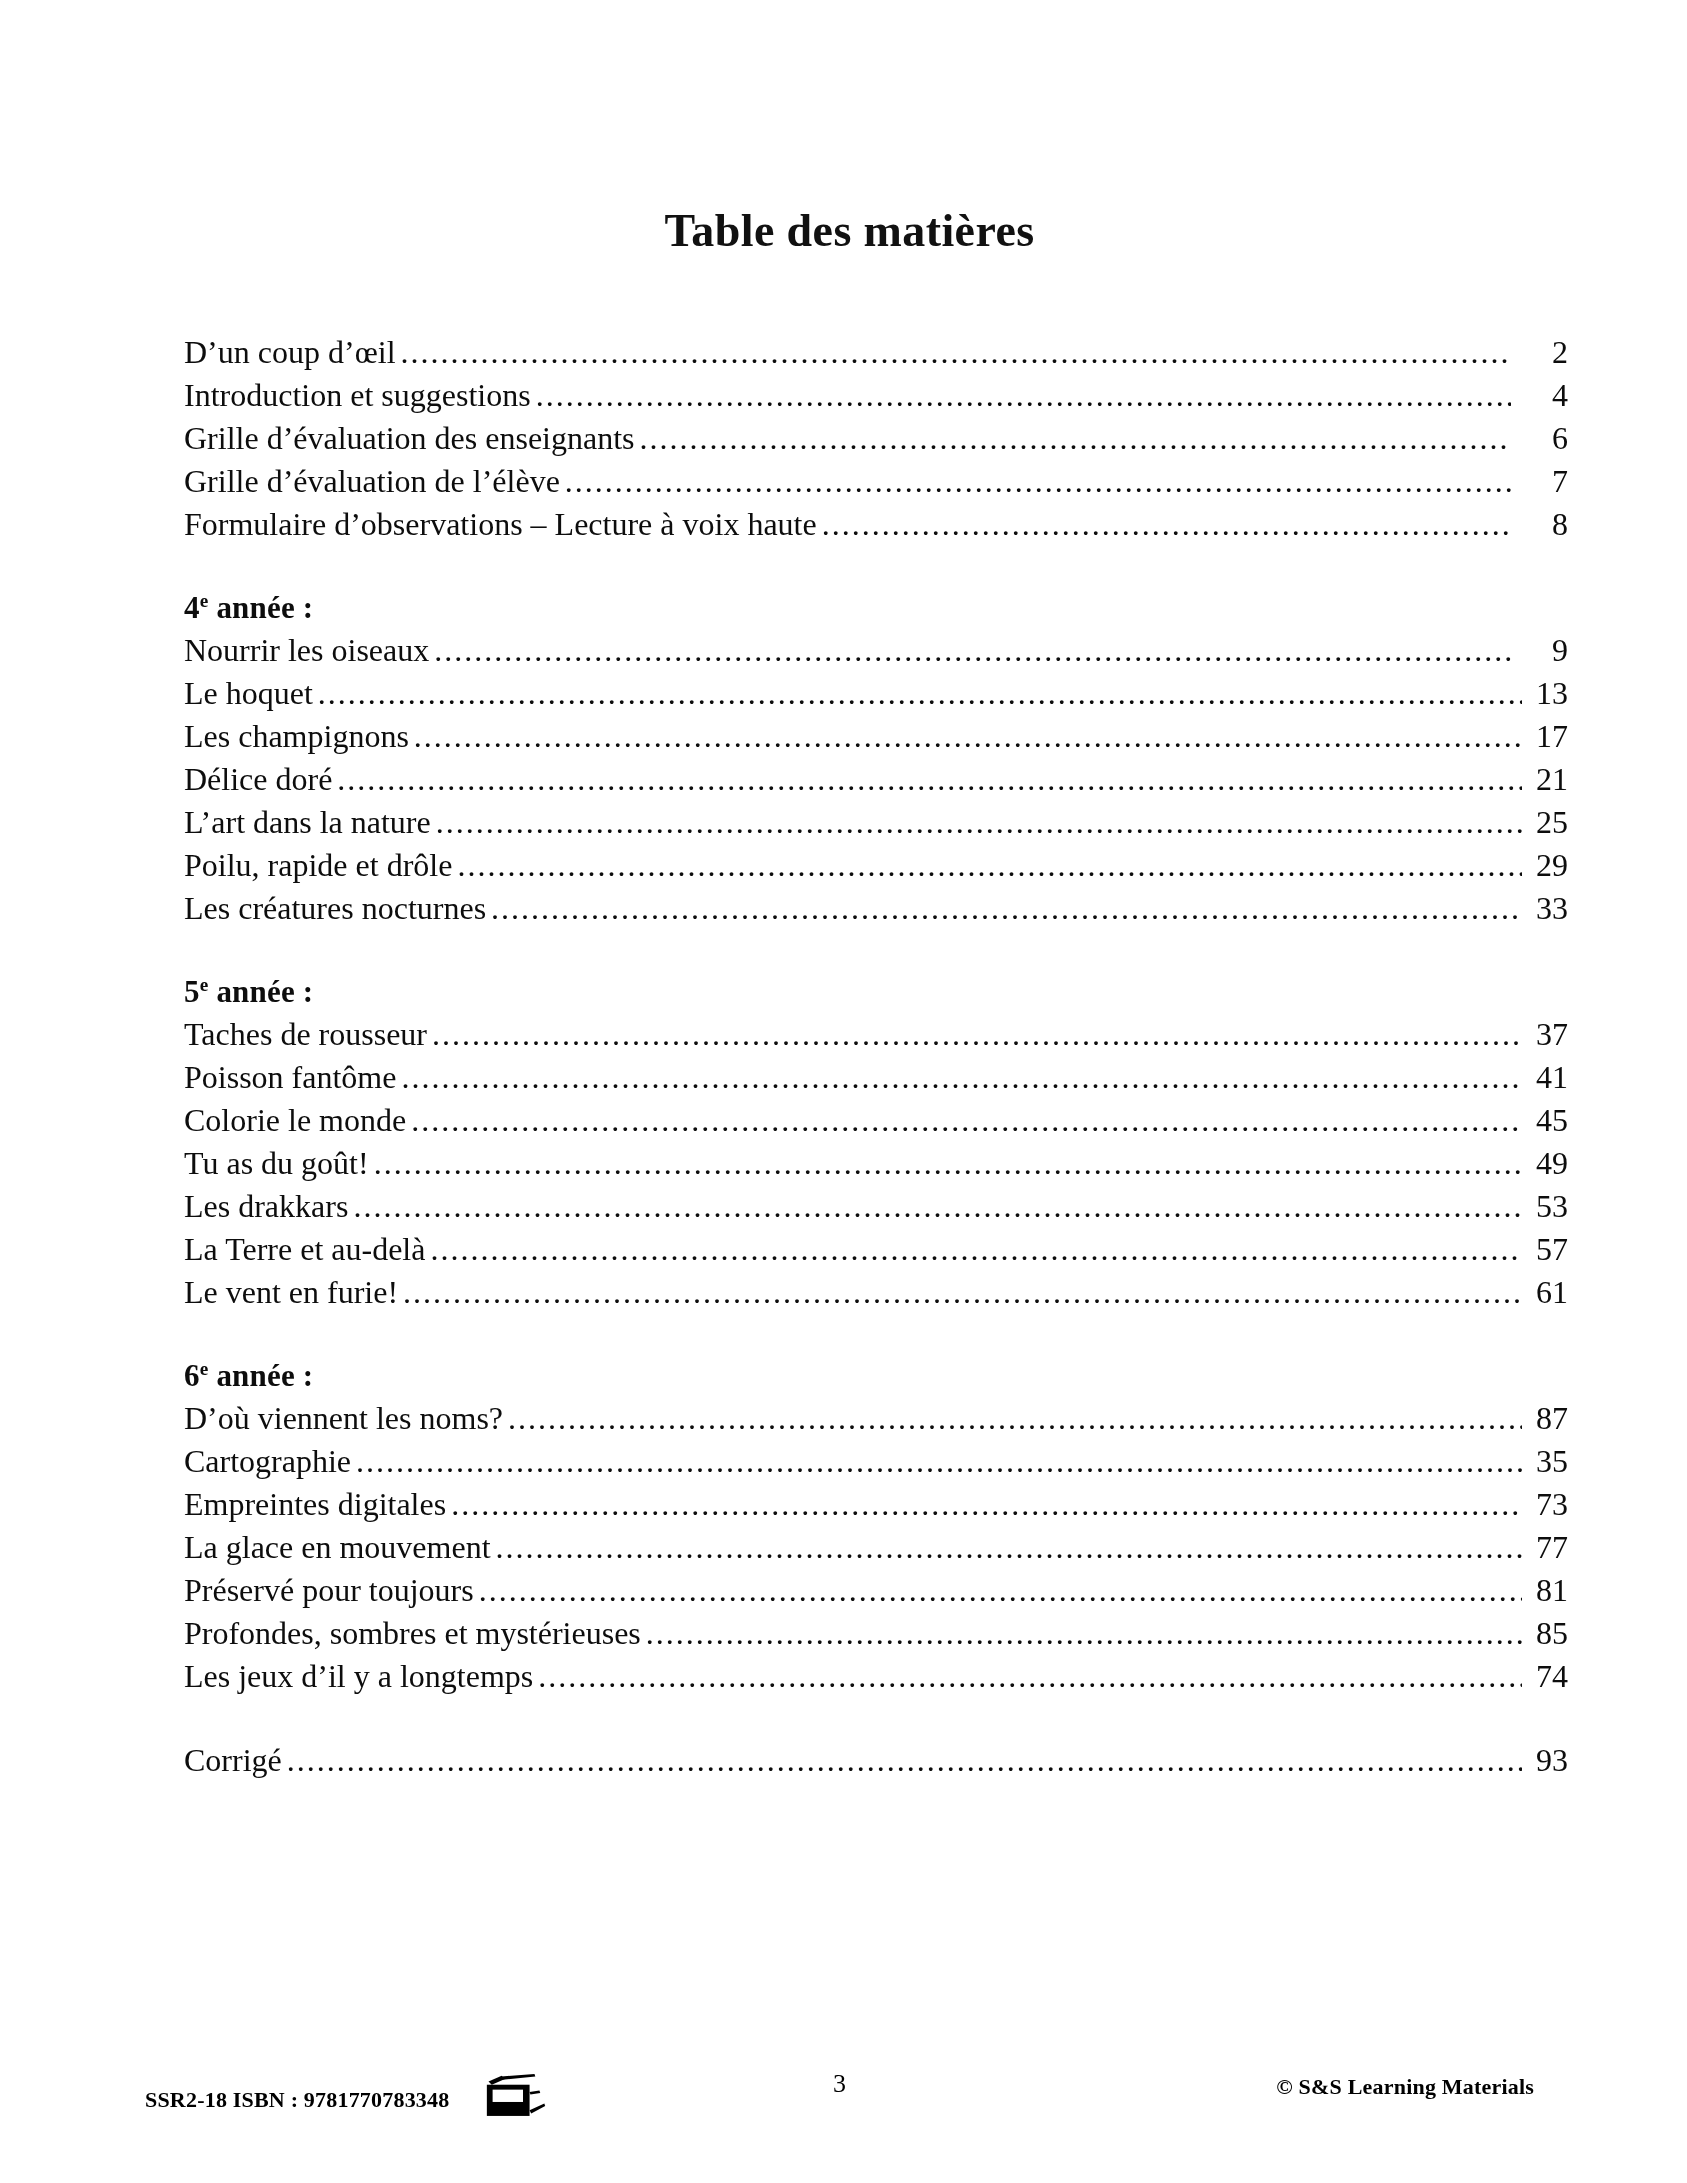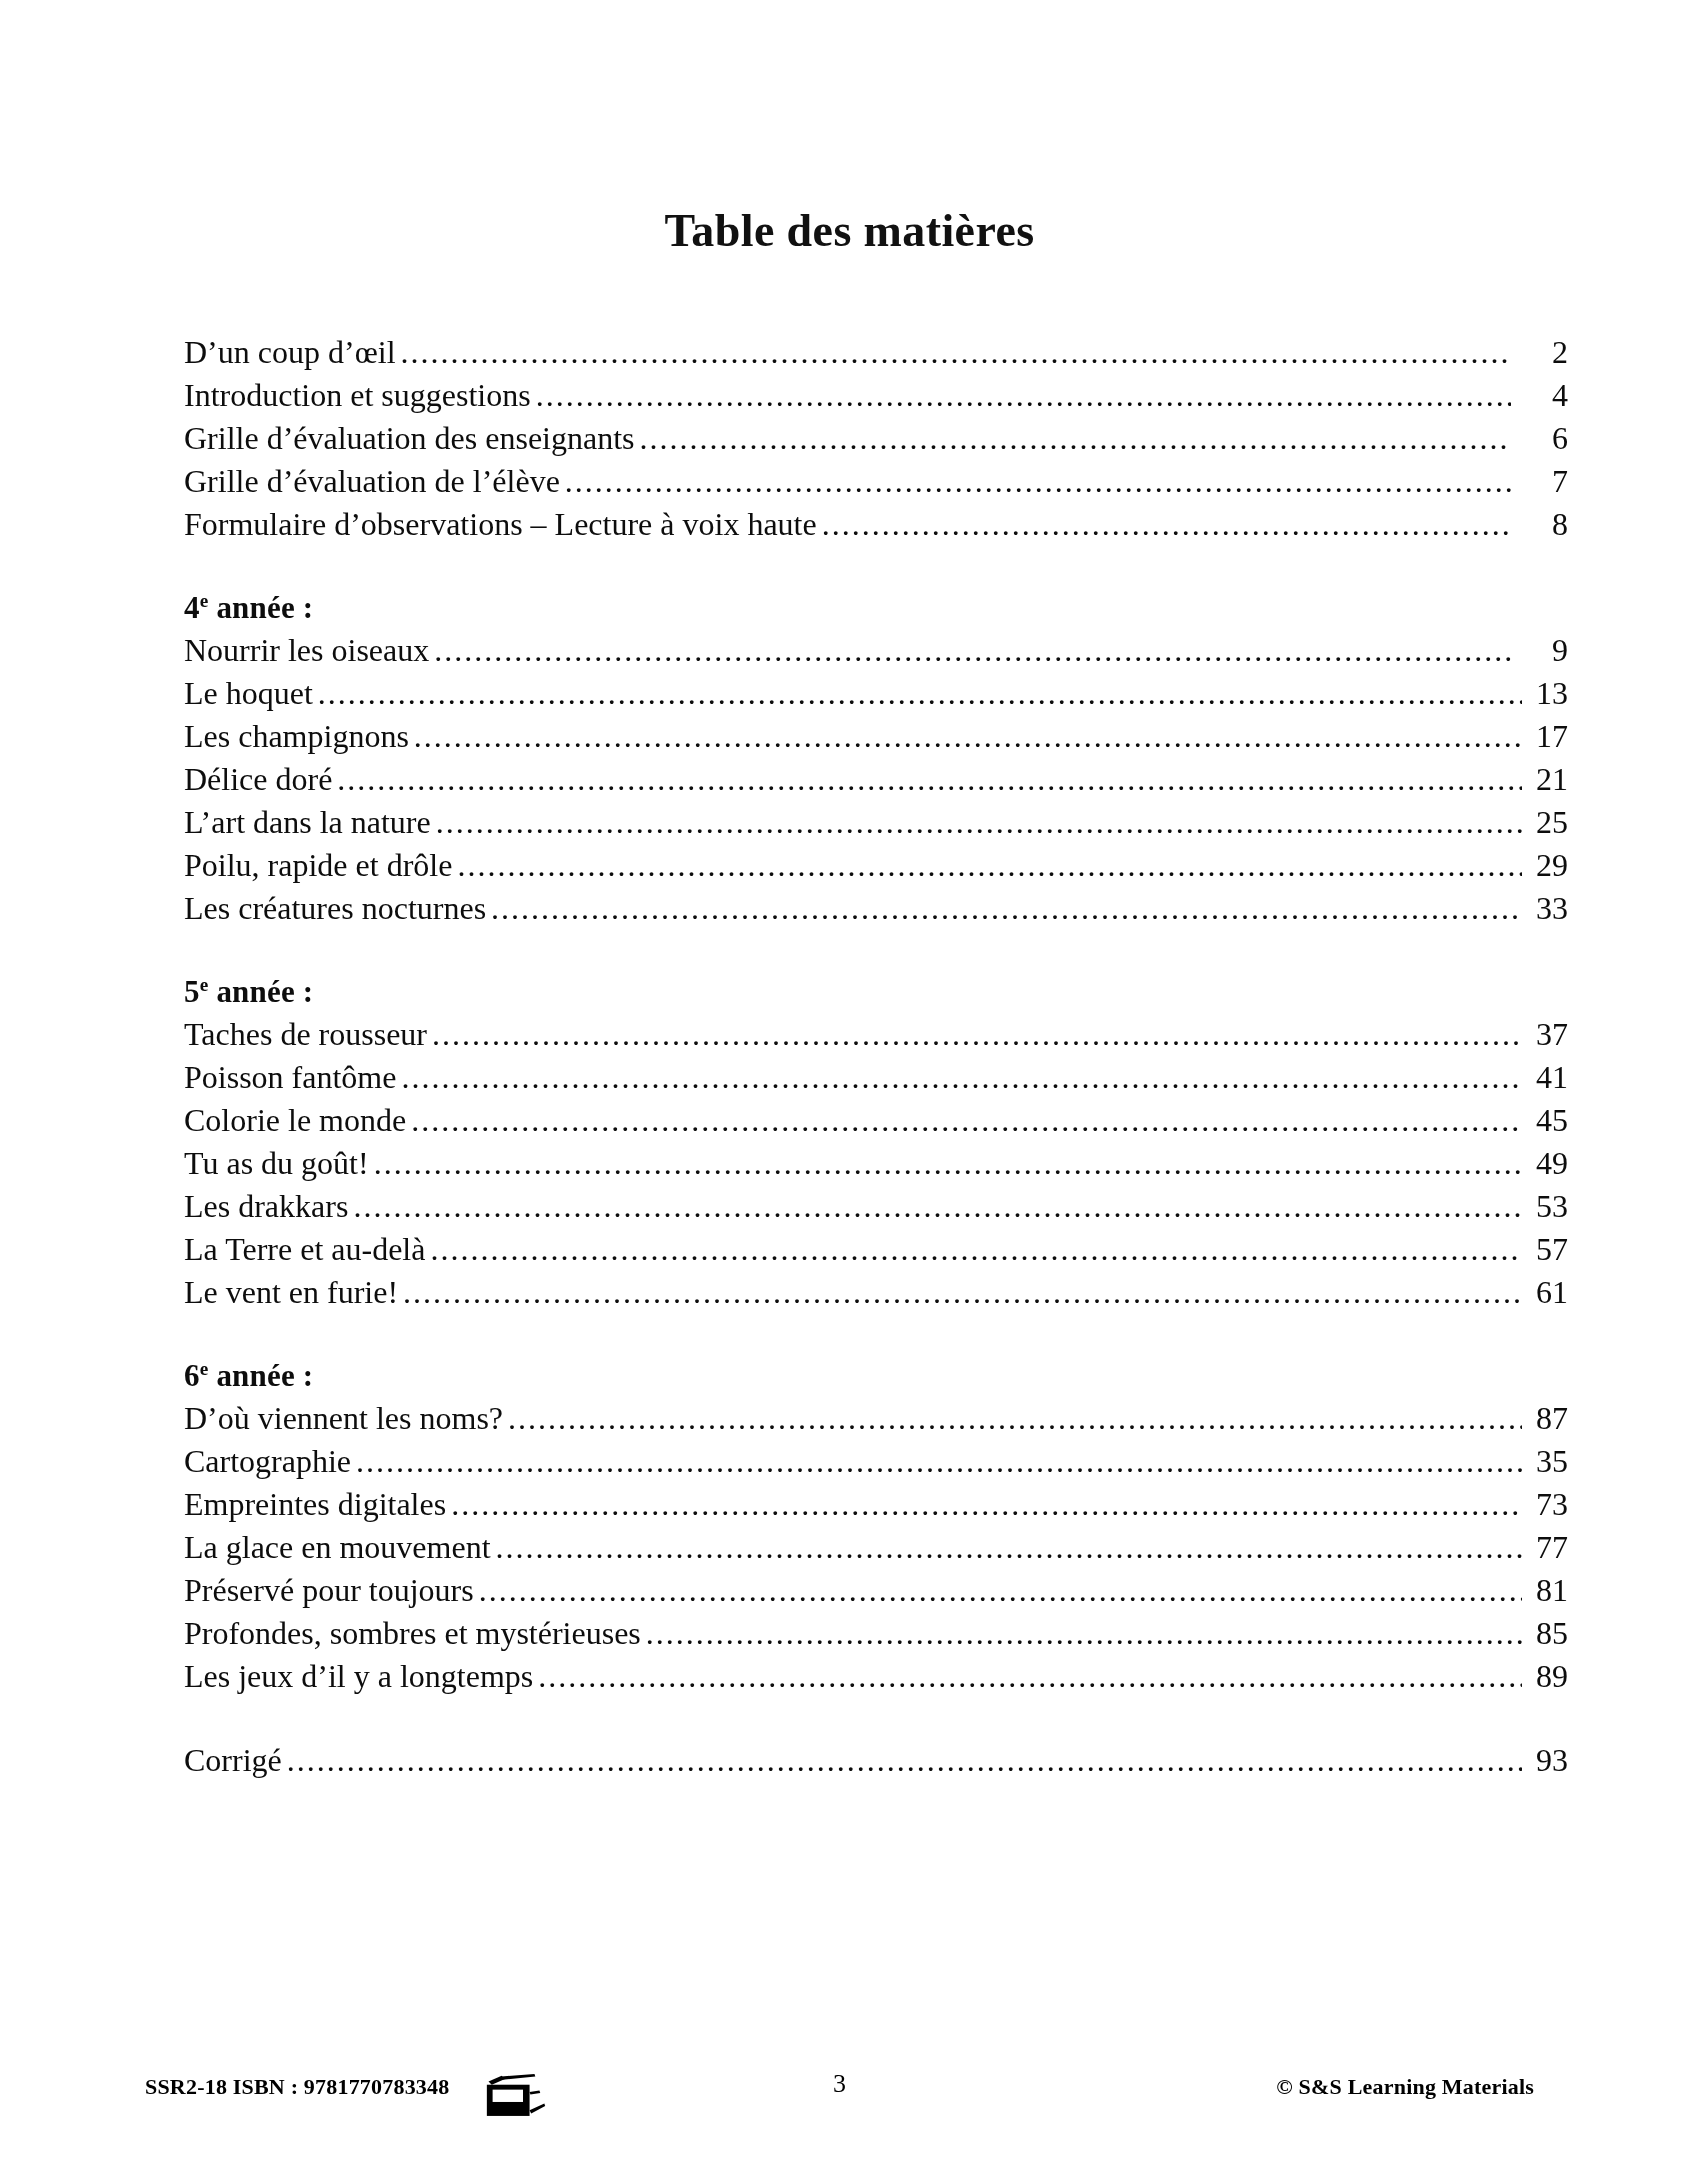--- a/index.html
+++ b/index.html
@@ -114,21 +114,21 @@
     left: 145px;
     right: 153px;
     top: 2066px;
     height: 66px;
   }
   .footer-left {
     position: absolute;
     left: 0;
     top: 8.2px;
     display: flex;
-    align-items: flex-start;
+    align-items: center;
     gap: 28px;
   }
   .isbn-text {
     font-family: "Liberation Serif", "DejaVu Serif", serif;
     font-weight: bold;
     font-size: 22px;
     letter-spacing: 0.2px;
     white-space: nowrap;
     color: #000000;
   }
@@ -291,21 +291,21 @@
         <span class="entry-page">81</span>
       </div>
       <div class="toc-entry">
         <span class="entry-label">Profondes, sombres et mystérieuses</span>
         <span class="leader"></span>
         <span class="entry-page">85</span>
       </div>
       <div class="toc-entry">
         <span class="entry-label">Les jeux d’il y a longtemps</span>
         <span class="leader"></span>
-        <span class="entry-page">89</span>
+        <span class="entry-page">74</span>
       </div>
       <div class="toc-entry gap-corrige">
         <span class="entry-label">Corrigé</span>
         <span class="leader"></span>
         <span class="entry-page">93</span>
       </div>
     </div>
 
   <div class="footer">
     <div class="footer-left">

